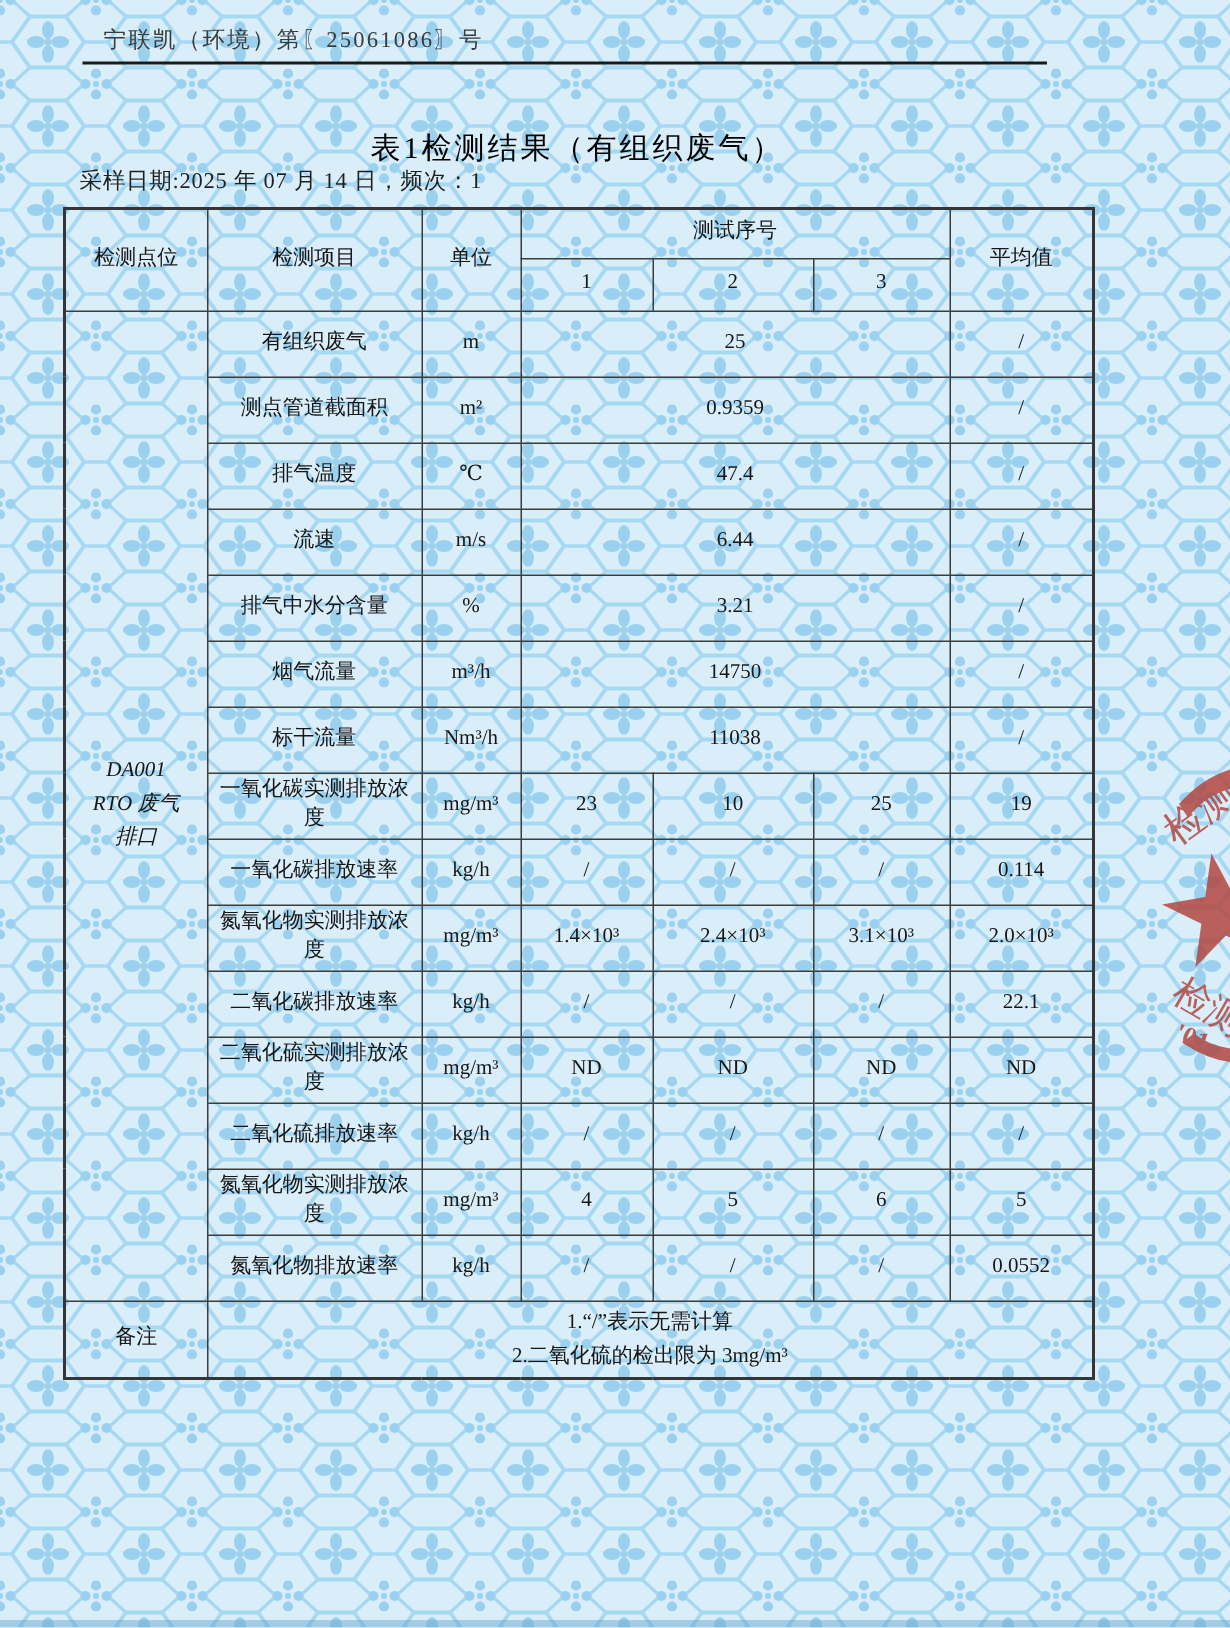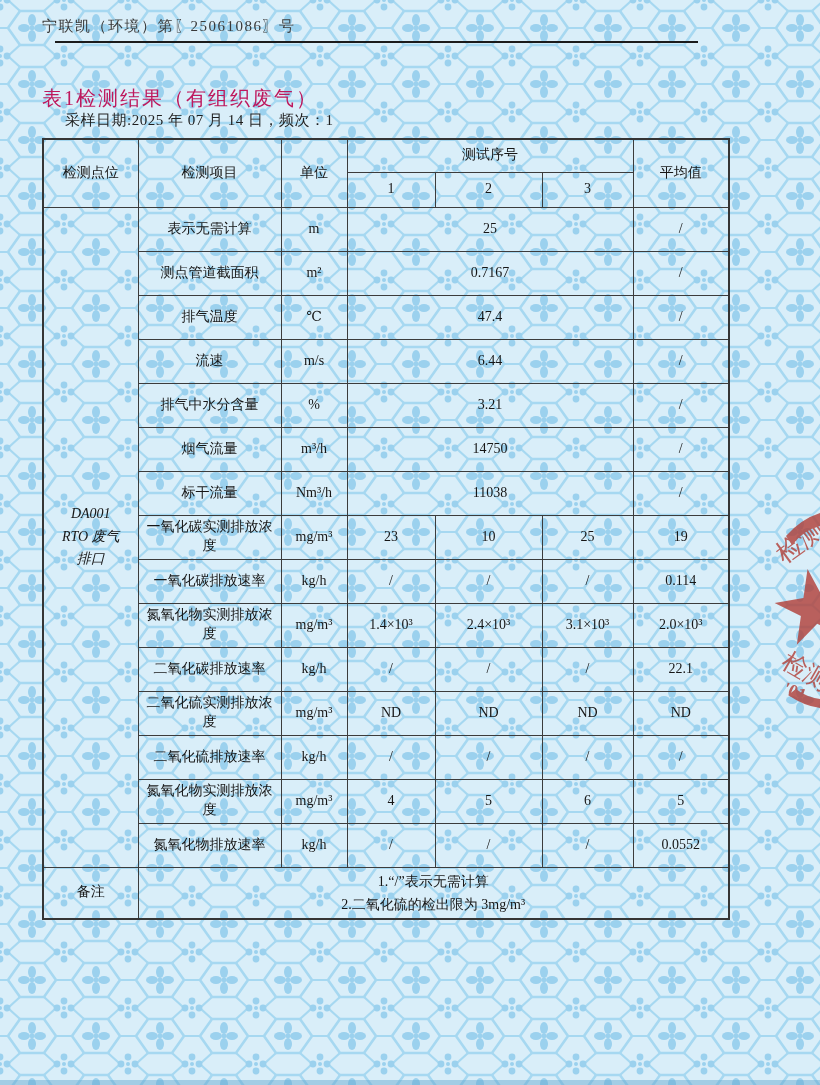--- a/index.html
+++ b/index.html
@@ -5,27 +5,27 @@
   html,body{margin:0;padding:0;background:#e8f4fb;}
   .page{
     position:relative;width:820px;height:1085px;overflow:hidden;
     font-family:"Liberation Serif","DejaVu Serif",serif;color:#1f1f1f;
   }
   .bg{position:absolute;left:0;top:0;z-index:0;}
   .bottom-edge{position:absolute;left:0;bottom:0;width:820px;height:5px;
     background:rgba(95,165,205,.45);z-index:3;}
   .content{position:absolute;left:0;top:0;width:820px;height:1085px;z-index:1;}
 
-  .header-no{position:absolute;left:42px;top:17px;font-size:15px;color:#3a3a3a;
+  .header-no{position:absolute;left:69px;top:17px;font-size:15px;color:#3a3a3a;
     letter-spacing:1.5px;white-space:nowrap;}
   .header-line{position:absolute;left:55px;top:41px;width:643px;height:2px;background:#1b1b1b;}
 
-  .doc-title{position:absolute;left:42px;top:85px;width:686px;
-    font-size:20px;letter-spacing:2px;color:#be185d;}
-  .sample-line{position:absolute;left:65px;top:111px;font-size:15px;letter-spacing:.5px;}
+  .doc-title{position:absolute;left:42px;top:85px;width:686px;text-align:center;
+    font-size:20px;letter-spacing:2px;color:#000000;}
+  .sample-line{position:absolute;left:53px;top:111px;font-size:15px;letter-spacing:.5px;}
 
   table.report{
     position:absolute;left:42px;top:138px;width:686px;
     border-collapse:collapse;table-layout:fixed;
     font-size:14px;color:#161616;border:2px solid #353535;
   }
   table.report th,table.report td{
     border:1px solid #3c3c3c;text-align:center;vertical-align:middle;
     padding:2px 3px;font-weight:normal;line-height:1.35;
     overflow:hidden;word-break:break-all;
@@ -121,29 +121,29 @@
           <th>2</th>
           <th>3</th>
         </tr>
 
         <tr class="dr">
           <td class="point-cell" rowspan="15">
             <div>DA001</div>
             <div>RTO 废气</div>
             <div>排口</div>
           </td>
-          <td>表示无需计算</td>
+          <td>有组织废气</td>
           <td>m</td>
           <td colspan="3">25</td>
           <td>/</td>
         </tr>
         <tr class="dr">
           <td>测点管道截面积</td>
           <td>m²</td>
-          <td colspan="3">0.7167</td>
+          <td colspan="3">0.9359</td>
           <td>/</td>
         </tr>
         <tr class="dr">
           <td>排气温度</td>
           <td>℃</td>
           <td colspan="3">47.4</td>
           <td>/</td>
         </tr>
         <tr class="dr">
           <td>流速</td>

